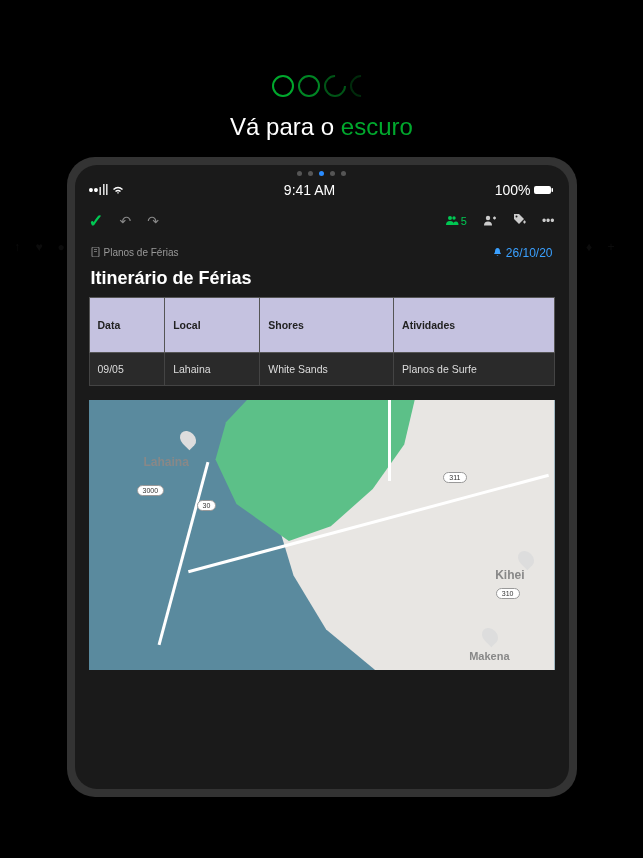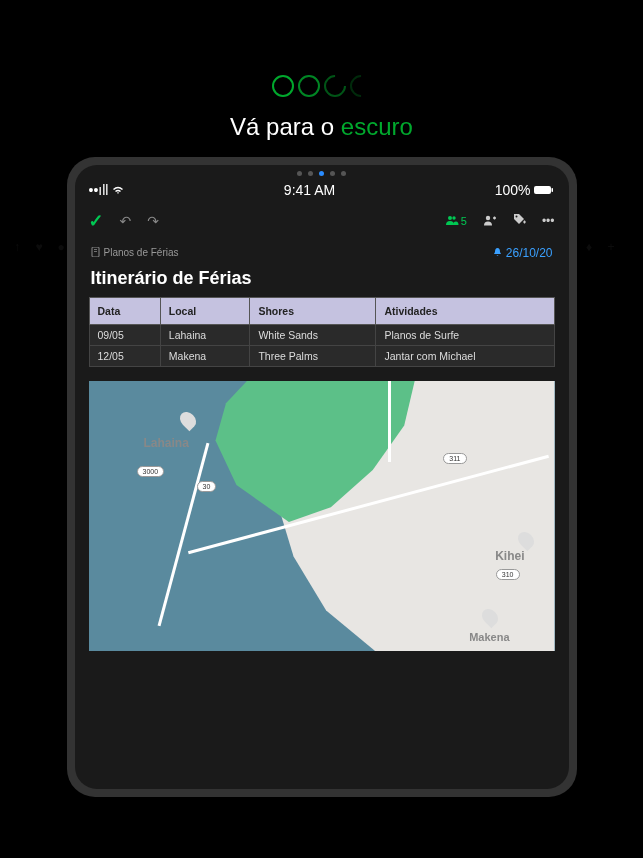--- a/index.html
+++ b/index.html
@@ -173,27 +173,27 @@
       margin: 0 14px 14px;
       width: calc(100% - 28px);
       border-collapse: collapse;
       font-size: 10.5px;
     }
     .note-table th {
       background: #c5c2e0;
       color: #222;
       font-weight: 600;
       text-align: left;
-      padding: 7px 8px;
+      padding: 21px 8px;
       border: 1px solid #555;
     }
     .note-table td {
       background: #2a2a2a;
       color: #ddd;
-      padding: 4px 8px;
+      padding: 10px 8px;
       border: 1px solid #444;
     }
     .map-container {
       margin: 0 14px;
       height: 270px;
       position: relative;
       background: #5a8a9e;
       overflow: hidden;
     }
     .map-water {
@@ -422,26 +422,20 @@
           <th>Atividades</th>
         </tr>
       </thead>
       <tbody>
         <tr>
           <td>09/05</td>
           <td>Lahaina</td>
           <td>White Sands</td>
           <td>Planos de Surfe</td>
         </tr>
-        <tr>
-          <td>12/05</td>
-          <td>Makena</td>
-          <td>Three Palms</td>
-          <td>Jantar com Michael</td>
-        </tr>
       </tbody>
     </table>
 
     <div class="map-container">
       <div class="map-water"></div>
       <div class="map-land"></div>
       <div class="map-green"></div>
       <div class="map-road road-1"></div>
       <div class="map-road road-2"></div>
       <div class="map-road road-3"></div>

